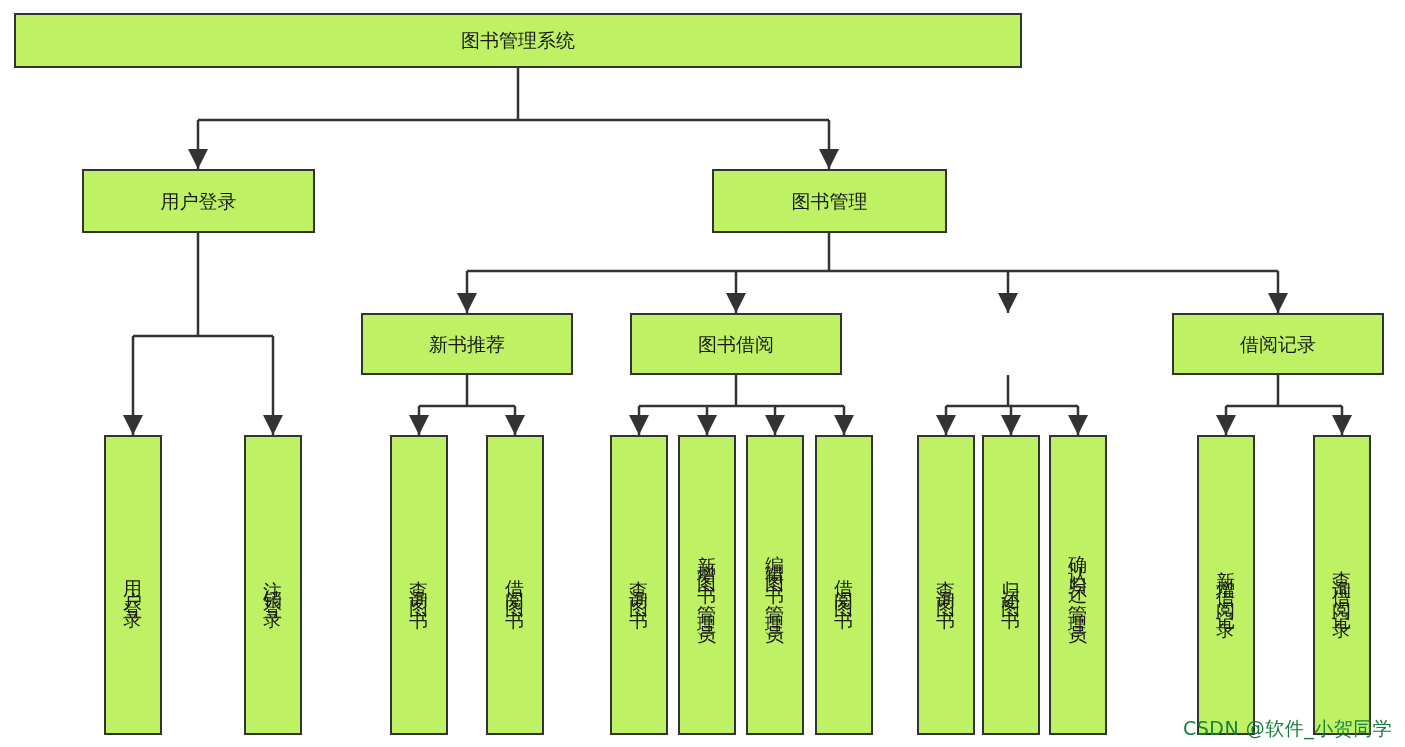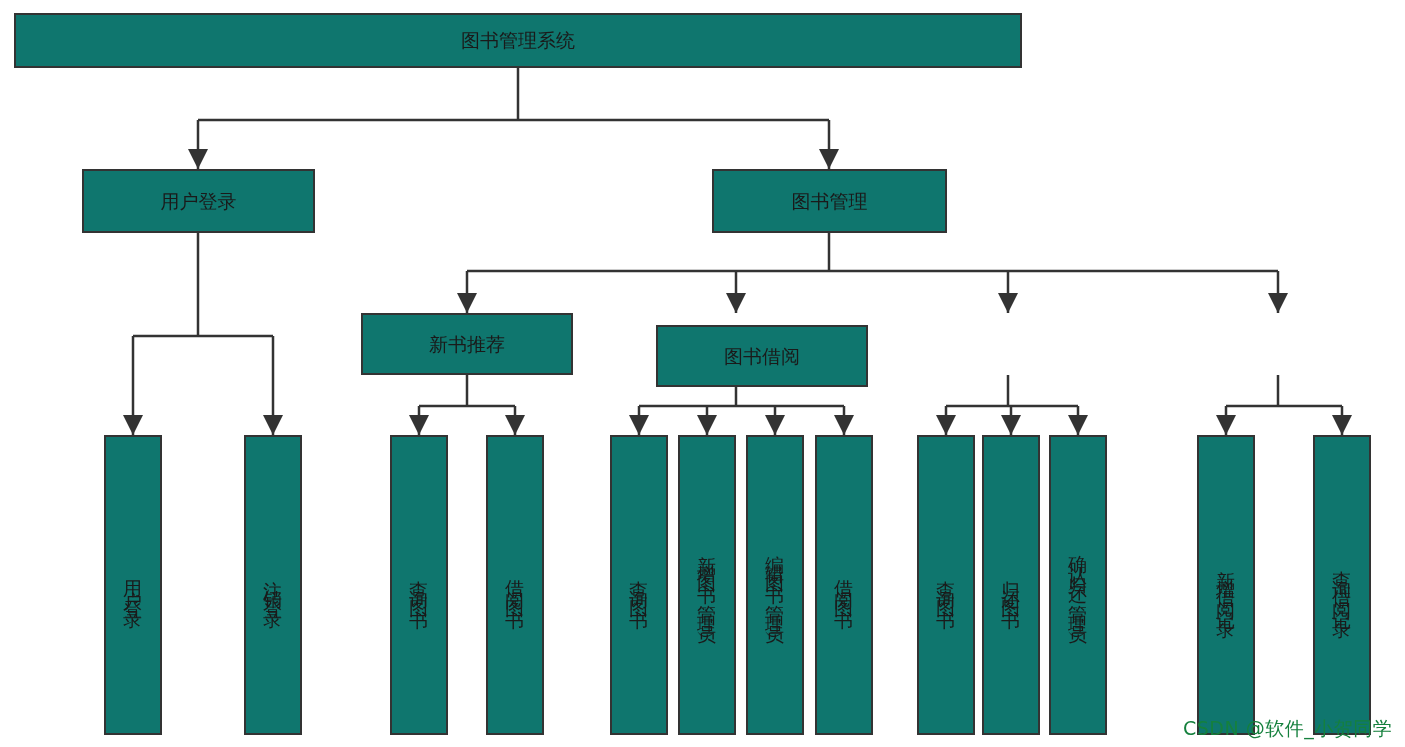--- a/index.html
+++ b/index.html
@@ -17,38 +17,38 @@
   }
   .wires {
     position: absolute;
     left: 0;
     top: 0;
     z-index: 0;
   }
   .box {
     position: absolute;
     box-sizing: border-box;
-    background: #0f766e;
+    background: #bef264;
     border: 2.5px solid #333333;
     display: flex;
     align-items: center;
     justify-content: center;
     color: #1a1a1a;
     font-size: 19px;
     line-height: 1;
     z-index: 1;
     white-space: nowrap;
   }
   .root  { left: 14px;  top: 13px;  width: 1008px; height: 55px; }
   .l2    { top: 169px; height: 64px; }
   .l2a   { left: 82px;  width: 233px; }
   .l2b   { left: 712px; width: 235px; align-items: center; }
   .l3    { top: 313px; height: 62px; width: 212px; }
   .l3a   { left: 361px; }
-  .l3b   { left: 656px; margin-top: 12px; }
+  .l3b   { left: 630px; }
   .l3c   { left: 902px; }
   .l3d   { left: 1172px; }
   .leaf {
     top: 435px;
     height: 300px;
     width: 58px;
     writing-mode: vertical-lr;
     text-orientation: mixed;
     letter-spacing: 10px;
     font-size: 19px;
@@ -125,20 +125,23 @@
   <div class="box l2 l2b">
     <span>图书管理</span>
   </div>
 
   <div class="box l3 l3a">
     <span>新书推荐</span>
   </div>
   <div class="box l3 l3b">
     <span>图书借阅</span>
   </div>
+  <div class="box l3 l3d">
+    <span>借阅记录</span>
+  </div>
 
   <div class="box leaf" style="left:104px;">
     <span>用户登录</span>
   </div>
   <div class="box leaf" style="left:244px;">
     <span>注销登录</span>
   </div>
 
   <div class="box leaf" style="left:390px;">
     <span>查询图书</span>

